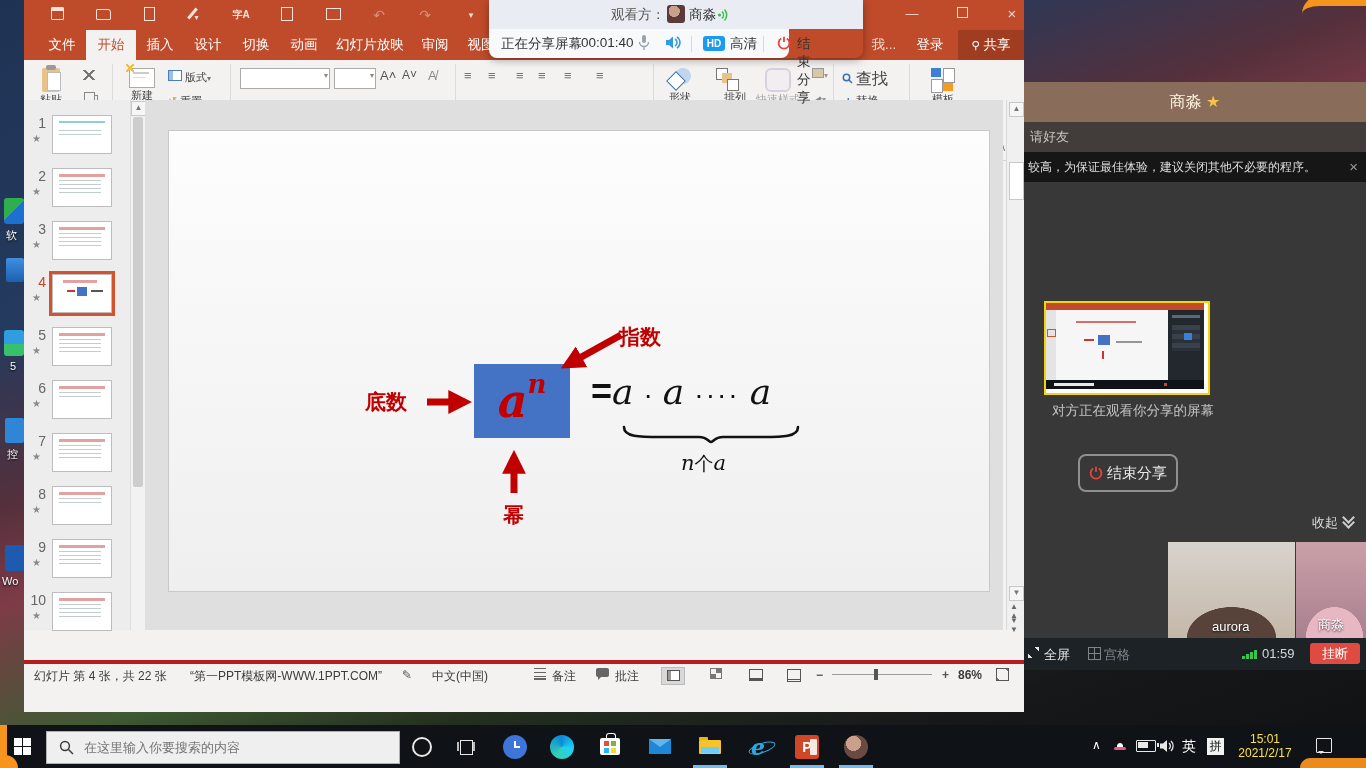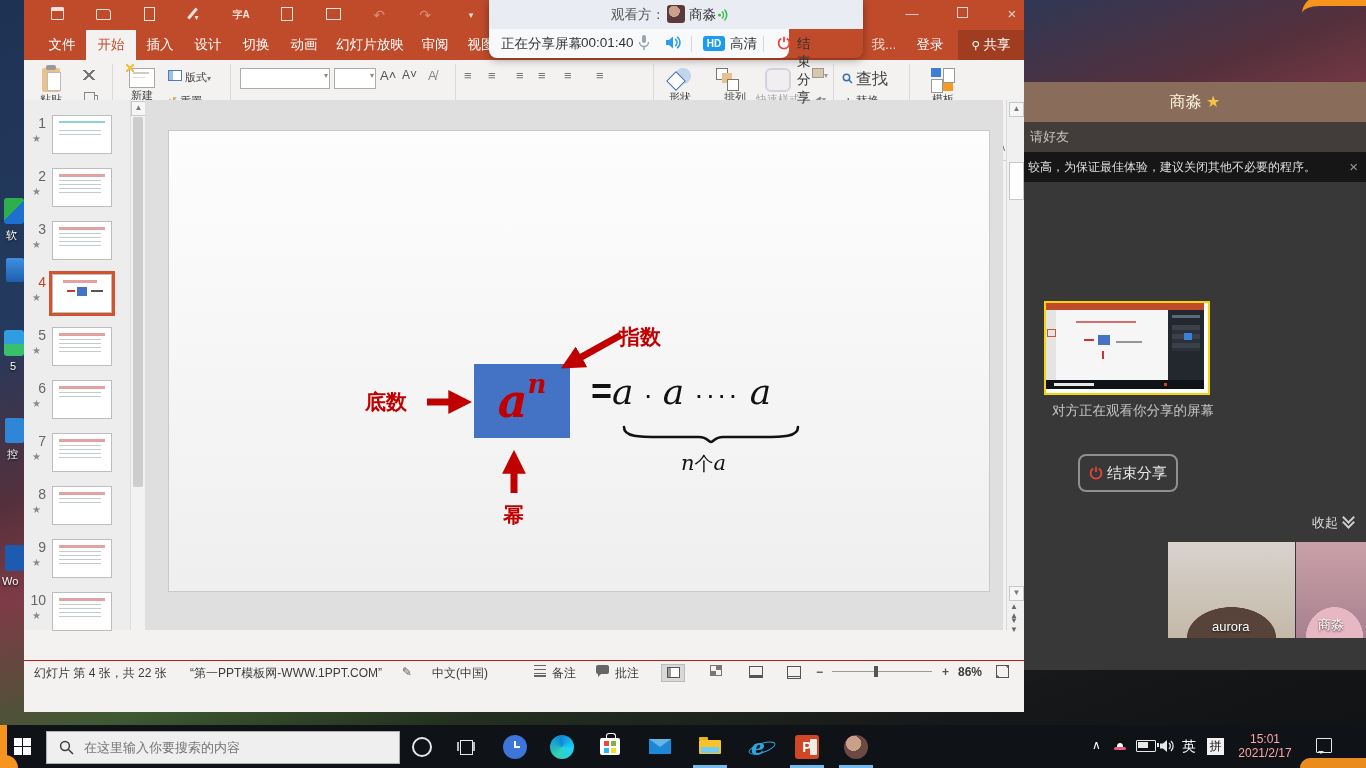--- a/index.html
+++ b/index.html
@@ -38,21 +38,21 @@
   .sketch{position:absolute;left:6px;top:5px;right:6px;height:3px;background:#c55;opacity:.55;}
   .sketch2{position:absolute;left:6px;top:11px;right:10px;height:14px;
     background:repeating-linear-gradient(#9aa 0 1px,transparent 1px 4px);opacity:.6;}
   
   .edit-area{left:121px;top:100px;width:858px;height:530px;background:#DFDFDF;}
   .slide{position:absolute;left:23px;top:30px;width:820px;height:460px;
     background:linear-gradient(180deg,#FDFDFD,#EFEFEF);border:1px solid #C9C9C9;}
   .vscroll{left:982px;top:100px;width:18px;height:530px;background:#F0F0F0;border-left:1px solid #DADADA;}
   .sb-arrow{position:absolute;left:2px;width:13px;height:13px;background:#F6F6F6;border:1px solid #C8C8C8;color:#777;font-size:8px;line-height:12px;text-align:center;}
   
-  .statusbar{left:0;top:660px;width:1000px;height:22px;background:#F3F2F1;border-top:1px solid #b91c1c;font-size:12px;color:#3b3b3b;}
+  .statusbar{left:0;top:660px;width:1000px;height:22px;background:#F3F2F1;border-top:4px solid #b91c1c;font-size:12px;color:#3b3b3b;}
   .st{position:absolute;top:4px;}
   .viewic{position:absolute;top:3px;width:22px;height:16px;text-align:center;}
   
   .sharebar{left:489px;top:0;width:374px;height:58px;border-radius:0 0 8px 8px;box-shadow:0 2px 8px rgba(0,0,0,.35);z-index:30;}
   .sb-top{position:absolute;left:0;top:0;width:374px;height:29px;background:#E9EDF3;border-radius:0;}
   .sb-bot{position:absolute;left:0;top:29px;width:300px;height:29px;background:#F7F9FB;border-radius:0 0 8px 8px;}
   .sb-div{position:absolute;top:7px;width:1px;height:16px;background:#D3D8DF;}
   
   .side{left:1024px;top:82px;width:342px;height:588px;background:#383838;}
   .side-head{position:absolute;left:0;top:0;width:342px;height:40px;background:#8A6C5B;color:#FBF2DC;
@@ -506,20 +506,34 @@
       </span>
     </div>
 
     <div class="vid" style="left:144px;width:127px;background:radial-gradient(60% 55% at 50% 100%,#57433a 0 58%,transparent 59%),linear-gradient(180deg,#d8d3cd,#c4b8a8);">
       <span class="vname" style="left:44px;">aurora</span>
     </div>
     <div class="vid" style="left:272px;width:70px;background:radial-gradient(70% 55% at 55% 100%,#e8b7c4 0 58%,transparent 59%),linear-gradient(180deg,#caa1a8,#a8808f);">
       <span class="vname" style="left:22px;">商淼</span>
     </div>
 
+    <div class="side-bot">
+      <span class="abs" style="left:4px;top:9px;width:11px;height:11px;background:linear-gradient(45deg,#E6E6E6 3px,transparent 3px),linear-gradient(-135deg,#E6E6E6 3px,transparent 3px);"></span>
+      <span class="abs" style="left:20px;top:8px;">全屏</span>
+      <span class="abs" style="left:64px;top:9px;width:11px;height:11px;border:1px solid #7F8489;background:linear-gradient(#7F8489 1px,transparent 1px) 0 5px/11px 11px no-repeat,linear-gradient(90deg,#7F8489 1px,transparent 1px) 5px 0/11px 11px no-repeat;"></span>
+      <span class="abs" style="left:80px;top:8px;color:#7F8489;">宫格</span>
+      <span>
+        <span class="sigbar" style="left:218px;height:3px;bottom:11px;"></span>
+        <span class="sigbar" style="left:222px;height:5px;bottom:11px;"></span>
+        <span class="sigbar" style="left:226px;height:7px;bottom:11px;"></span>
+        <span class="sigbar" style="left:230px;height:9px;bottom:11px;"></span>
+      </span>
+      <span class="abs" style="left:238px;top:8px;color:#D5D8DA;">01:59</span>
+      <span class="abs" style="left:286px;top:5px;width:50px;height:21px;background:#DF4B41;border-radius:3px;color:#fff;text-align:center;line-height:21px;">挂断</span>
+    </div>
   </div>
 
   <div class="abs taskbar">
     <div class="abs" style="left:0;top:0;width:7px;height:33px;background:#F7941E;"></div>
     <div class="abs" style="left:0;bottom:0;width:18px;height:13px;background:#F7941E;border-radius:0 14px 0 0;"></div>
     <div class="abs" style="right:0;bottom:0;width:66px;height:10px;background:#F7941E;border-radius:24px 0 0 0;opacity:.95;"></div>
 
     <div class="tb-ic" style="left:2px;">
       <span style="display:grid;grid-template-columns:8px 8px;grid-template-rows:8px 8px;gap:1px;">
           <span style="background:#fff;"></span>
@@ -593,21 +607,21 @@
     <div class="abs" style="left:1136px;top:15px;width:18px;height:10px;border:1.3px solid #E8E8E8;border-radius:1px;">
         <span style="position:absolute;left:1px;top:1px;width:10px;height:6px;background:#E8E8E8;"></span>
         <span style="position:absolute;right:-4px;top:2px;width:2px;height:4px;background:#E8E8E8;"></span>
       </div>
     <svg class="abs" width="16" height="14" viewBox="0 0 16 14" style="left:1160px;top:14px;">
         <polygon points="0,4.5 3,4.5 7,1 7,13 3,9.5 0,9.5" fill="#E8E8E8"></polygon>
         <path d="M9,4 A4,4 0 0 1 9,10 M11,2 A7,7 0 0 1 11,12" fill="none" stroke="#E8E8E8" stroke-width="1.3"></path>
       </svg>
     <div class="abs tray" style="left:1182px;top:13px;font-size:14px;">英</div>
     <div class="abs" style="left:1207px;top:13px;width:17px;height:17px;background:#F2F2F2;color:#111;font-size:12px;text-align:center;line-height:17px;">拼</div>
-    <div class="abs" style="left:1232px;top:7px;width:66px;text-align:center;color:#fca5a5;font-size:12px;line-height:14px;">
+    <div class="abs" style="left:1232px;top:7px;width:66px;text-align:center;color:#fde047;font-size:12px;line-height:14px;">
       <div>15:01</div>
       <div>2021/2/17</div>
     </div>
     <div class="abs" style="left:1316px;top:13px;width:14px;height:13px;border:1.4px solid #E8E8E8;border-radius:1px;">
         <span style="position:absolute;left:1px;bottom:-5px;width:0;height:0;border:3px solid transparent;border-top-color:#E8E8E8;"></span>
       </div>
   </div>
 </div>
 
 </body></html>

